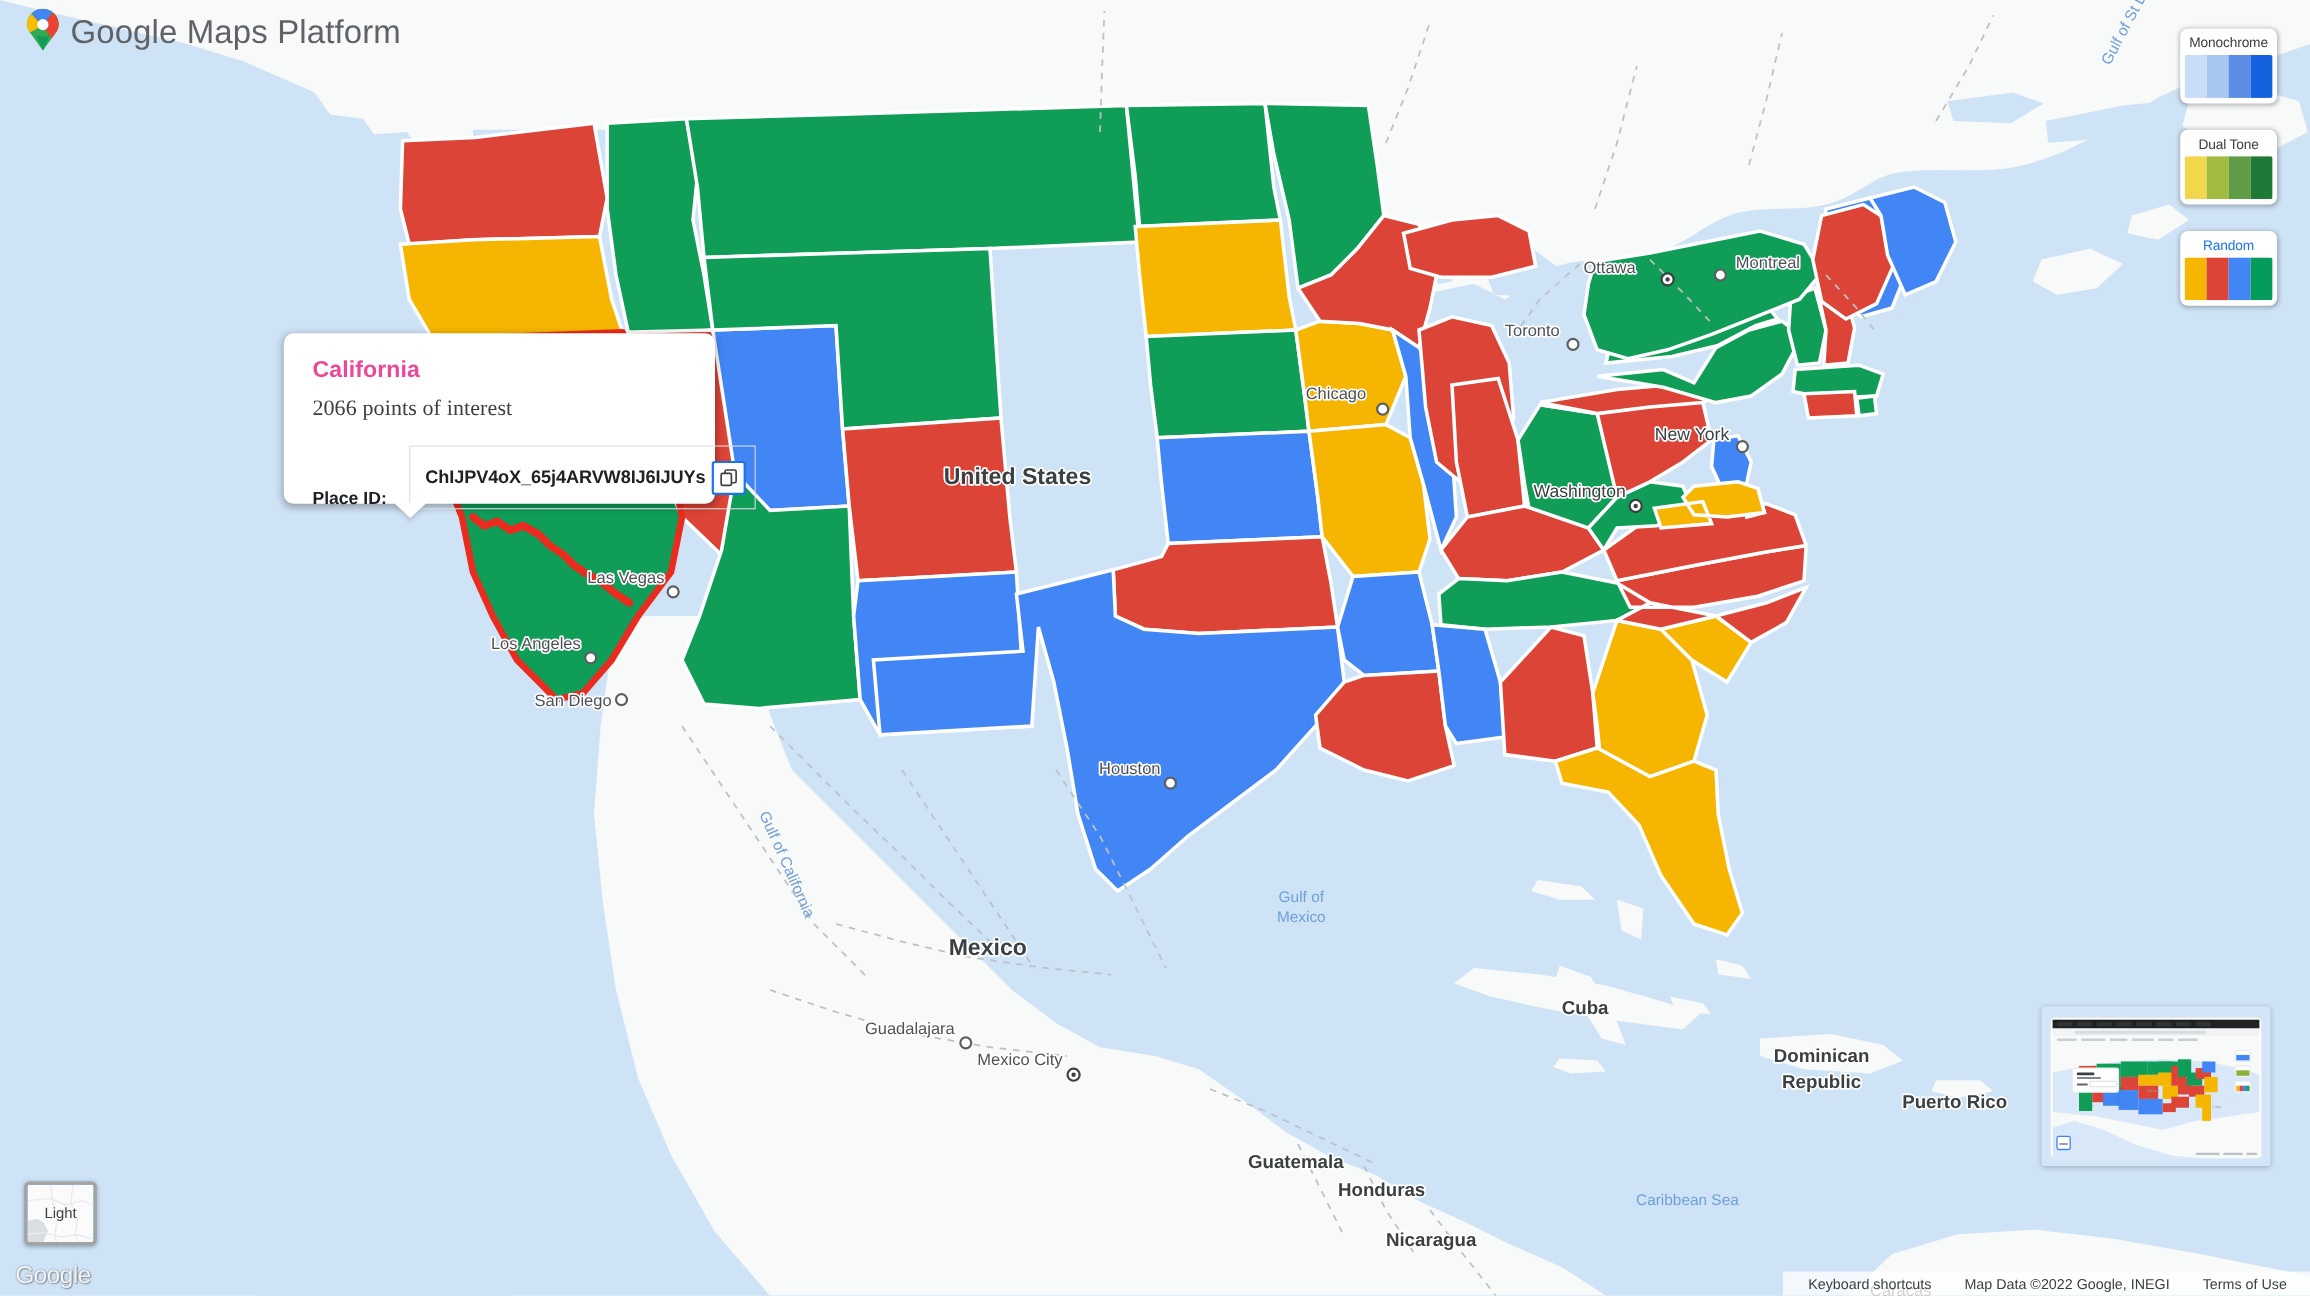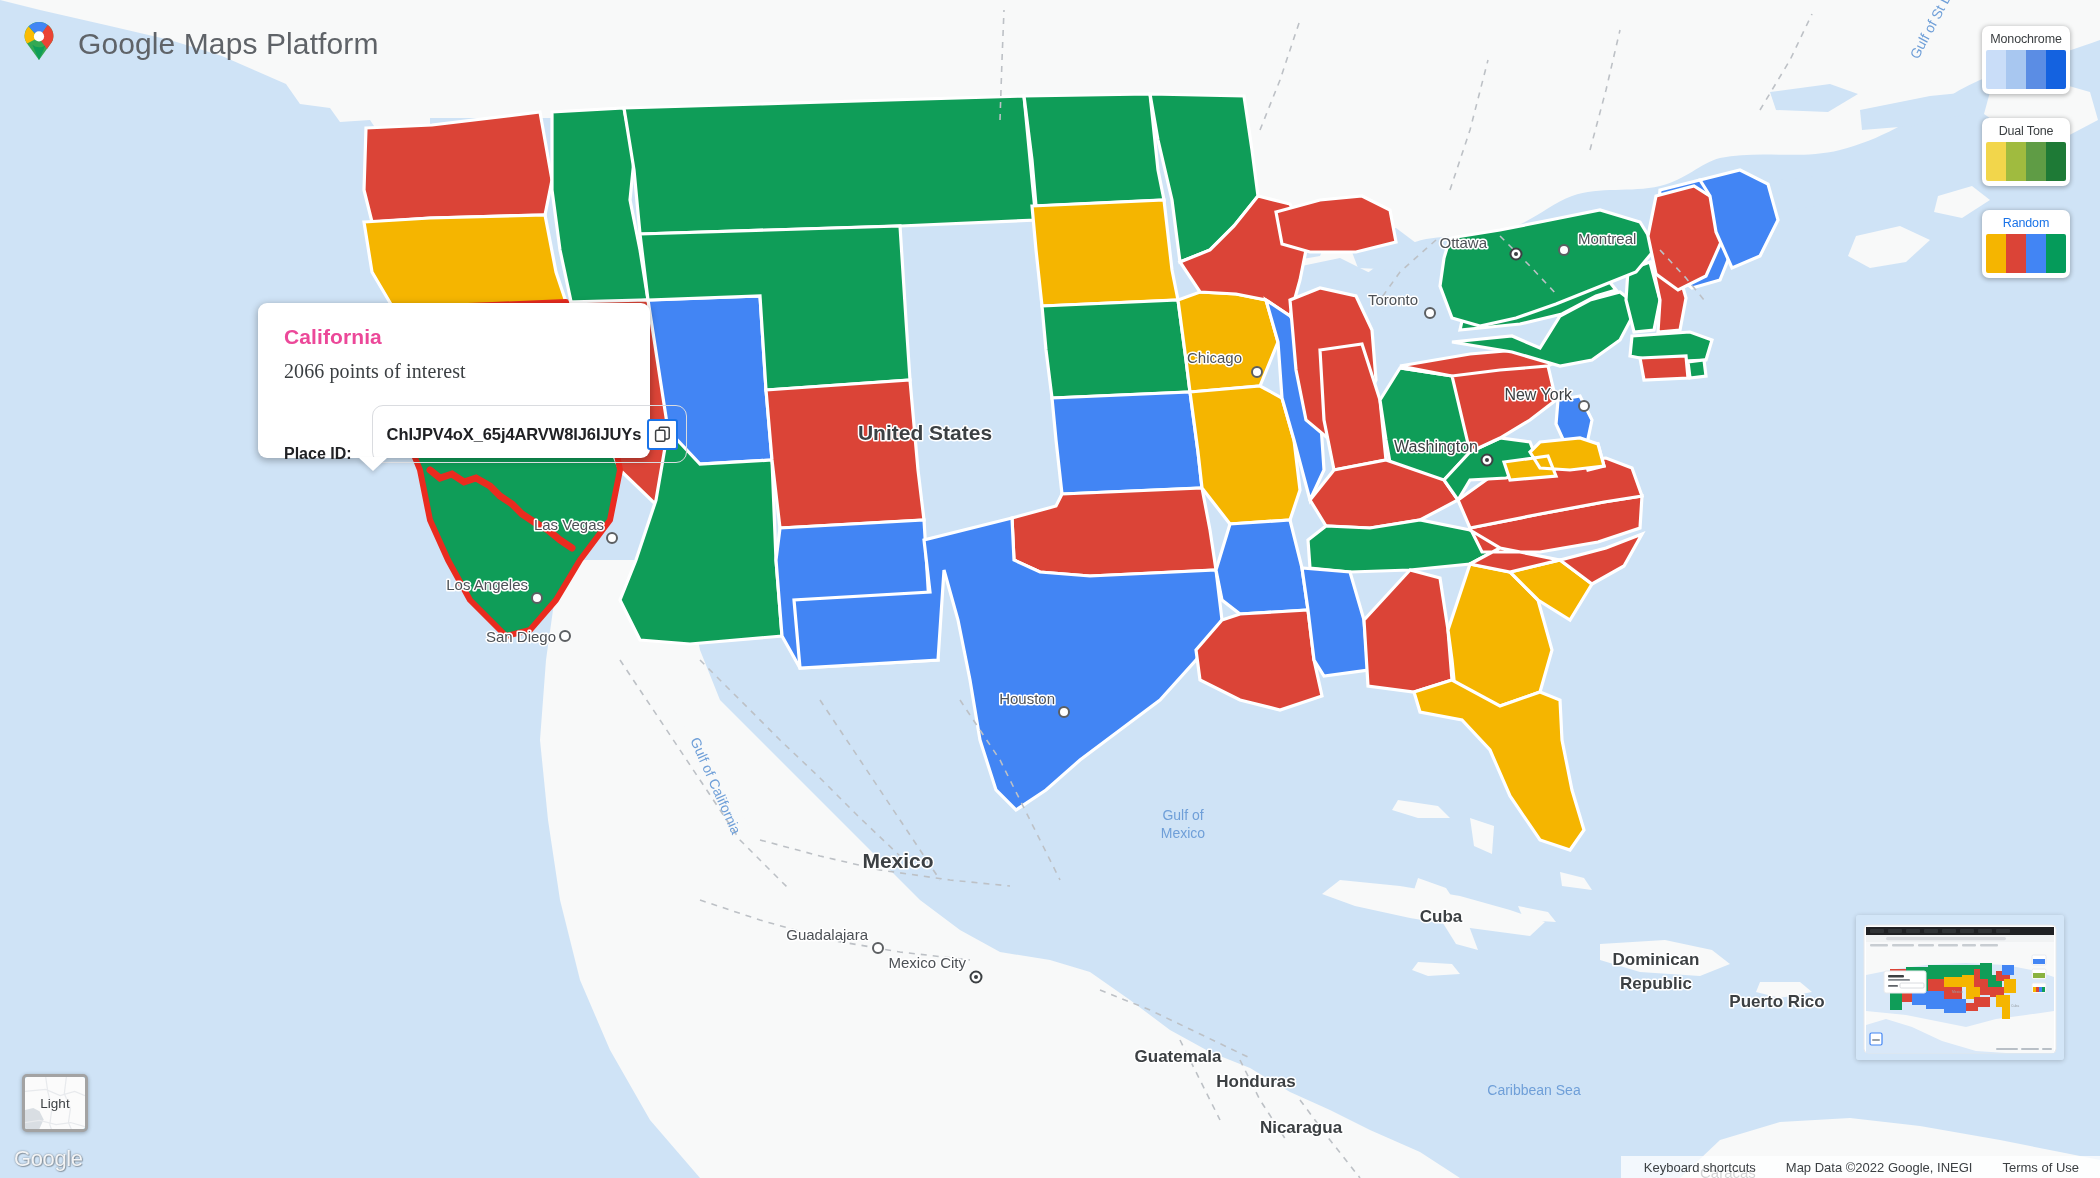--- a/index.html
+++ b/index.html
@@ -16,22 +16,22 @@
     background: #d3e6f8;
     overflow: hidden;
   }
 
   
   #map-canvas { position: absolute; inset: 0; }
   #map-svg { position: absolute; left: 0; top: 0; width: 2100px; height: 1178px; display: block; }
 
   
   #brand-header {
-    position: absolute; left: 22px; top: 22px;
-    display: flex; align-items: center; gap: 22px;
+    position: absolute; left: 22px; top: 8px;
+    display: flex; align-items: center; gap: 8px;
     z-index: 40;
     justify-content: center;
   }
   #brand-logo { width: 34px; height: 44px; display: block; }
   #brand-text {
     font-size: 30px; color: #5f6368; letter-spacing: .1px;
     white-space: nowrap;
   }
   #brand-text .b1 { font-weight: 400; }
   #brand-text .b2 { font-weight: 400; }
@@ -65,21 +65,21 @@
   #placeid-row {
     display: flex; align-items: flex-end; gap: 20px;
     margin-top: 22px;
   }
   #placeid-label {
     font-size: 16px; font-weight: 700; color: #202124; white-space: nowrap;
   }
   #placeid-box {
     flex: 1;
     border: 1px solid #dadce0;
-    border-radius: 11px;
+    border-radius: 0;
     height: 58px;
     display: flex; align-items: center;
     padding: 0 8px 0 14px;
     gap: 6px;
   }
   #placeid-value {
     font-size: 16.5px; font-weight: 700; color: #202124;
     letter-spacing: -.1px; white-space: nowrap; overflow: hidden;
     flex: 1;
   }

